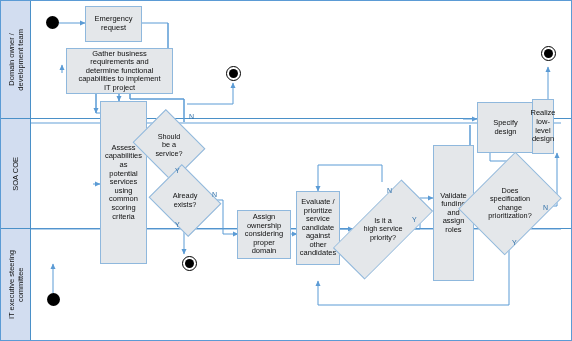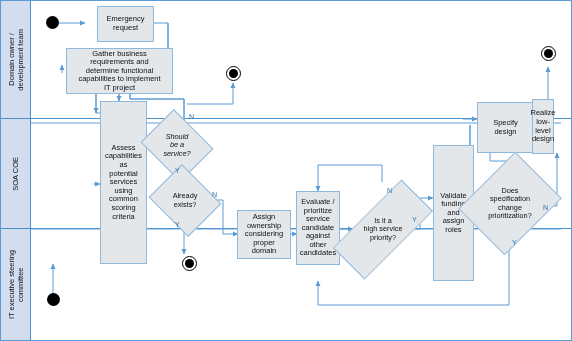--- a/index.html
+++ b/index.html
@@ -189,21 +189,21 @@
     </g>
   </svg>
 
   <div class="start-node" style="left:45px;top:15px;"></div>
   <div class="start-node" style="left:46px;top:292px;"></div>
 
   <div class="end-node" style="left:225px;top:65px;"></div>
   <div class="end-node" style="left:181px;top:255px;"></div>
   <div class="end-node" style="left:540px;top:45px;"></div>
 
-  <div class="node" style="left:84px;top:5px;width:57px;height:36px;margin-left:12px;">Emergency
+  <div class="node" style="left:84px;top:5px;width:57px;height:36px;">Emergency
 request</div>
 
   <div class="node" style="left:65px;top:47px;width:107px;height:46px;">Gather business
 requirements and
 determine functional
 capabilities to implement
 IT project</div>
 
 
   <div class="node" style="left:99px;top:100px;width:47px;height:163px;">Assess
@@ -237,21 +237,21 @@
 roles</div>
 
   <div class="node" style="left:476px;top:101px;width:57px;height:51px;">Specify
 design</div>
 
   <div class="node" style="left:531px;top:98px;width:22px;height:55px;">Realize
 low-
 level
 design</div>
 
-  <div class="diamond" style="left:148px;top:121px;width:56px;height:47px;font-style:italic;">
+  <div class="diamond" style="left:140px;top:121px;width:56px;height:47px;">
     <div class="dshape"></div>
     <div class="dtext">Should
 be a
 service?</div>
   </div>
 
   <div class="diamond" style="left:156px;top:176px;width:56px;height:47px;">
     <div class="dshape"></div>
     <div class="dtext">Already
 exists?</div>

